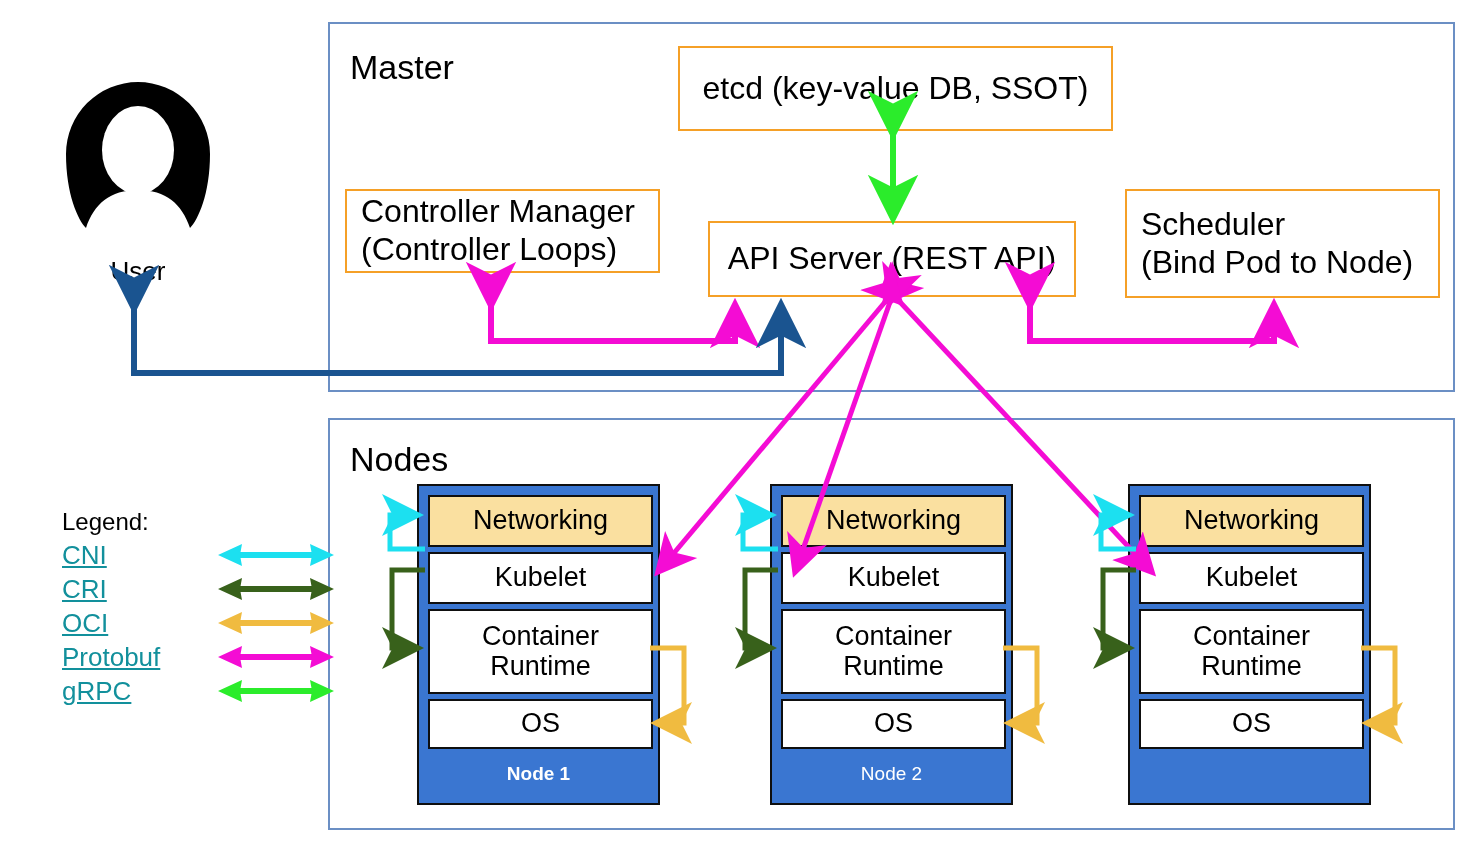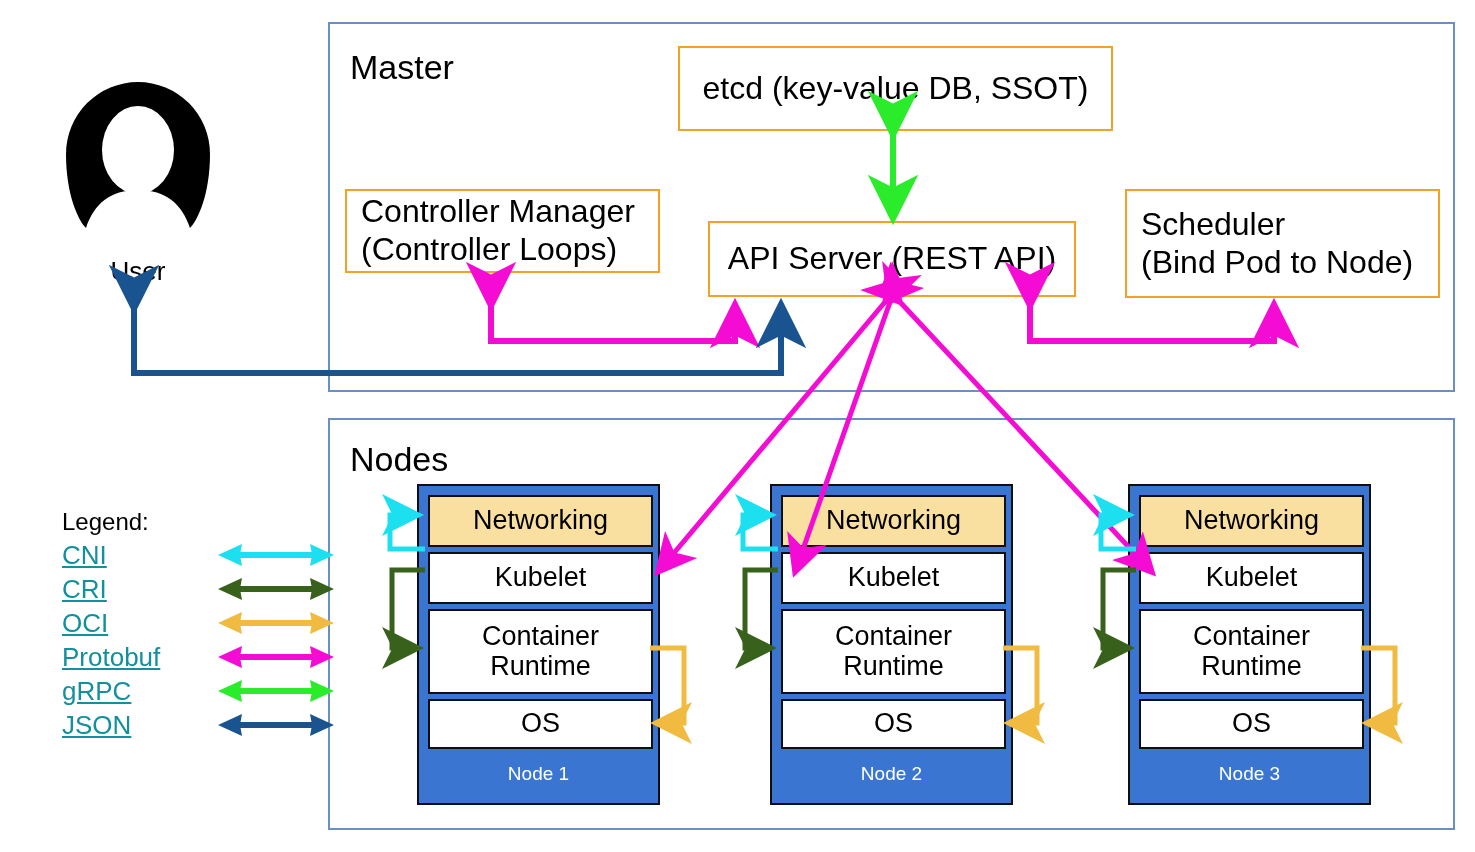--- a/index.html
+++ b/index.html
@@ -138,37 +138,36 @@
   <div class="group-frame abs" style="left:328px; top:418px; width:1127px; height:412px;"></div>
   <div class="group-title" style="left:350px; top:442px;">Nodes</div>
 
   <div id="node-host">
       <div class="node abs" style="left: 417px; top: 484px; width: 243px; height: 321px; position: absolute;">
         <div class="node-row abs net" style="position: absolute; left: 9px; width: 225px; top: 9px; height: 52px;">Networking</div>
         <div class="node-row abs" style="position: absolute; left: 9px; width: 225px; top: 66px; height: 52px;">Kubelet</div>
         <div class="node-row abs" style="position: absolute; left: 9px; width: 225px; top: 123px; height: 85px;">Container
 Runtime</div>
         <div class="node-row abs" style="position: absolute; left: 9px; width: 225px; top: 213px; height: 50px;">OS</div>
-        <div class="node-label" style="top: 277px;">Node 1</div>
+        <div class="node-label" style="top: 277px; font-weight: bold;">Node 1</div>
       </div>
       <div class="node abs" style="left: 770px; top: 484px; width: 243px; height: 321px; position: absolute;">
         <div class="node-row abs net" style="position: absolute; left: 9px; width: 225px; top: 9px; height: 52px;">Networking</div>
         <div class="node-row abs" style="position: absolute; left: 9px; width: 225px; top: 66px; height: 52px;">Kubelet</div>
         <div class="node-row abs" style="position: absolute; left: 9px; width: 225px; top: 123px; height: 85px;">Container
 Runtime</div>
         <div class="node-row abs" style="position: absolute; left: 9px; width: 225px; top: 213px; height: 50px;">OS</div>
         <div class="node-label" style="top: 277px;">Node 2</div>
       </div>
       <div class="node abs" style="left: 1128px; top: 484px; width: 243px; height: 321px; position: absolute;">
         <div class="node-row abs net" style="position: absolute; left: 9px; width: 225px; top: 9px; height: 52px;">Networking</div>
         <div class="node-row abs" style="position: absolute; left: 9px; width: 225px; top: 66px; height: 52px;">Kubelet</div>
         <div class="node-row abs" style="position: absolute; left: 9px; width: 225px; top: 123px; height: 85px;">Container
 Runtime</div>
         <div class="node-row abs" style="position: absolute; left: 9px; width: 225px; top: 213px; height: 50px;">OS</div>
-        <div class="node-label" style="top: 277px;">Node 3</div>
       </div>
     </div>
 
   <svg class="abs" style="left:62px; top:78px; width:152px; height:152px;" viewBox="0 0 152 152">
     <path d="M76 4 A72 72 0 0 1 148 76 C148 116 136 142 128 150
              C120 126 104 112 76 112 C48 112 32 126 24 150
              C16 142 4 116 4 76 A72 72 0 0 1 76 4 Z" fill="#000000"></path>
     <ellipse cx="76" cy="72" rx="36" ry="44" fill="#ffffff"></ellipse>
   </svg>
   <div class="user-label" style="left:58px; top:256px;">User</div>
@@ -262,24 +261,16 @@
           </svg>
         </div>
         <div class="legend-row">
           <a class="legend-link" href="#">gRPC</a>
           <svg class="legend-arrow" viewBox="0 0 120 26">
             <rect x="24" y="10" width="72" height="6" fill="#2bec2b"></rect>
             <path d="M2,13 L26,2 L24,13 L26,24 Z" fill="#2bec2b"></path>
             <path d="M118,13 L94,2 L96,13 L94,24 Z" fill="#2bec2b"></path>
           </svg>
         </div>
-        <div class="legend-row">
-          <a class="legend-link" href="#">JSON</a>
-          <svg class="legend-arrow" viewBox="0 0 120 26">
-            <rect x="24" y="10" width="72" height="6" fill="#1a5490"></rect>
-            <path d="M2,13 L26,2 L24,13 L26,24 Z" fill="#1a5490"></path>
-            <path d="M118,13 L94,2 L96,13 L94,24 Z" fill="#1a5490"></path>
-          </svg>
-        </div>
       </div>
   </div>
 
 </div>
 
 </body></html>

